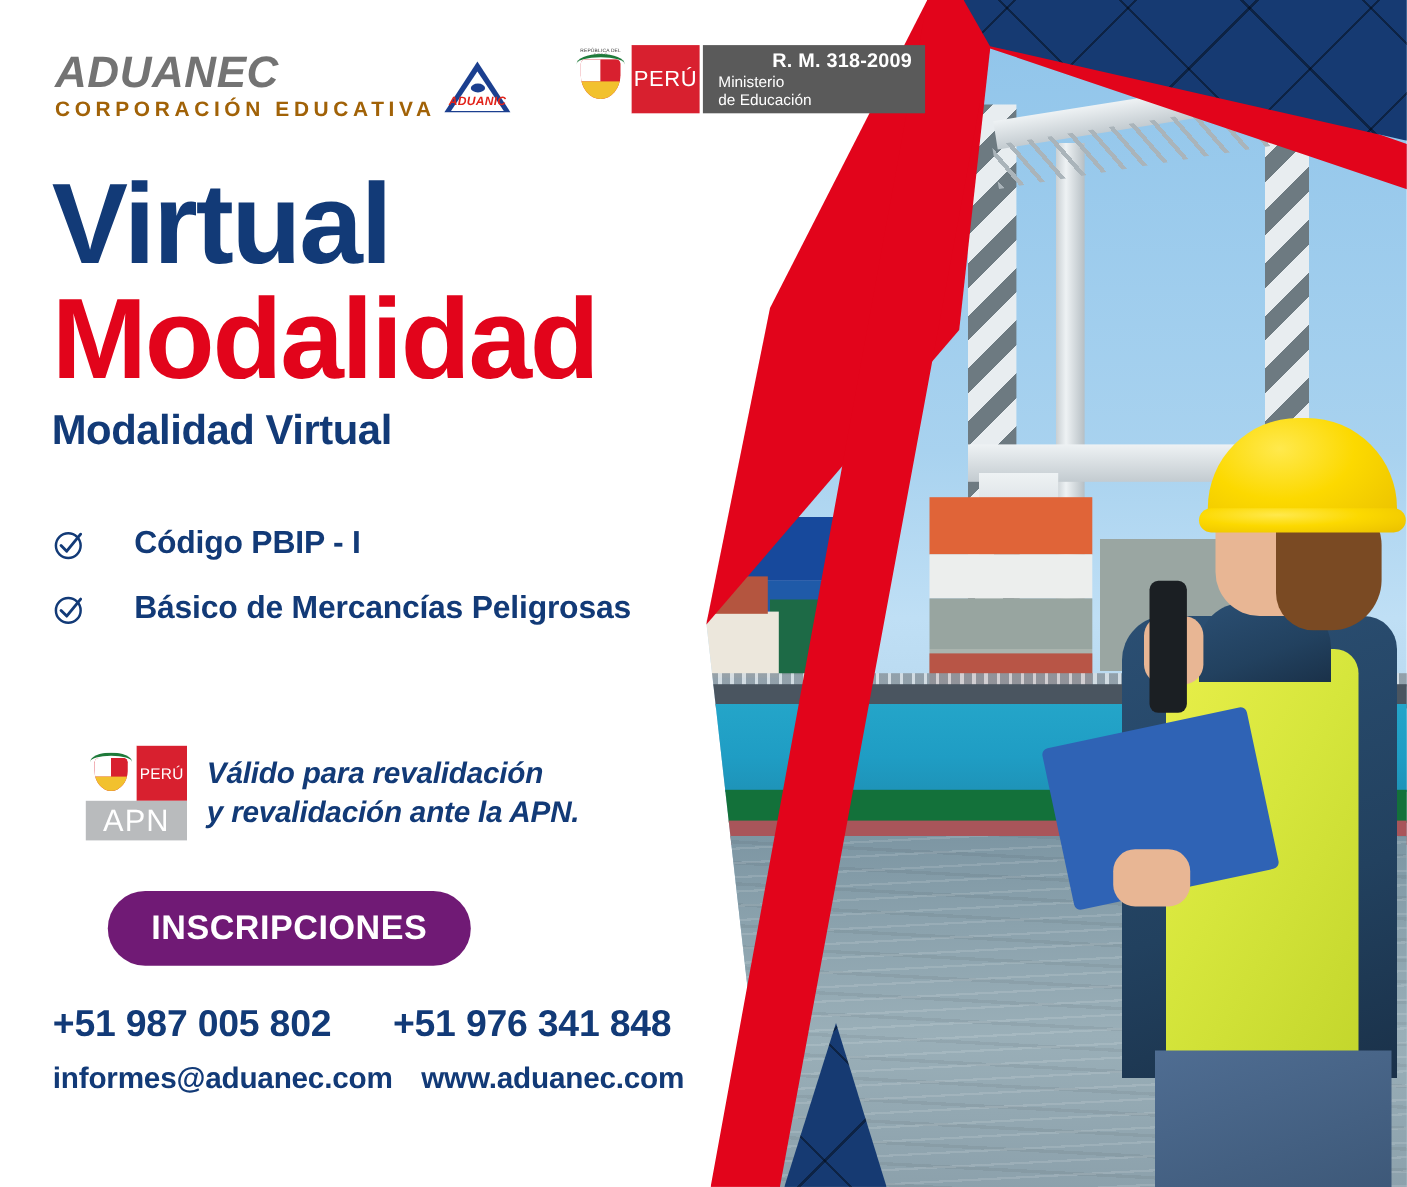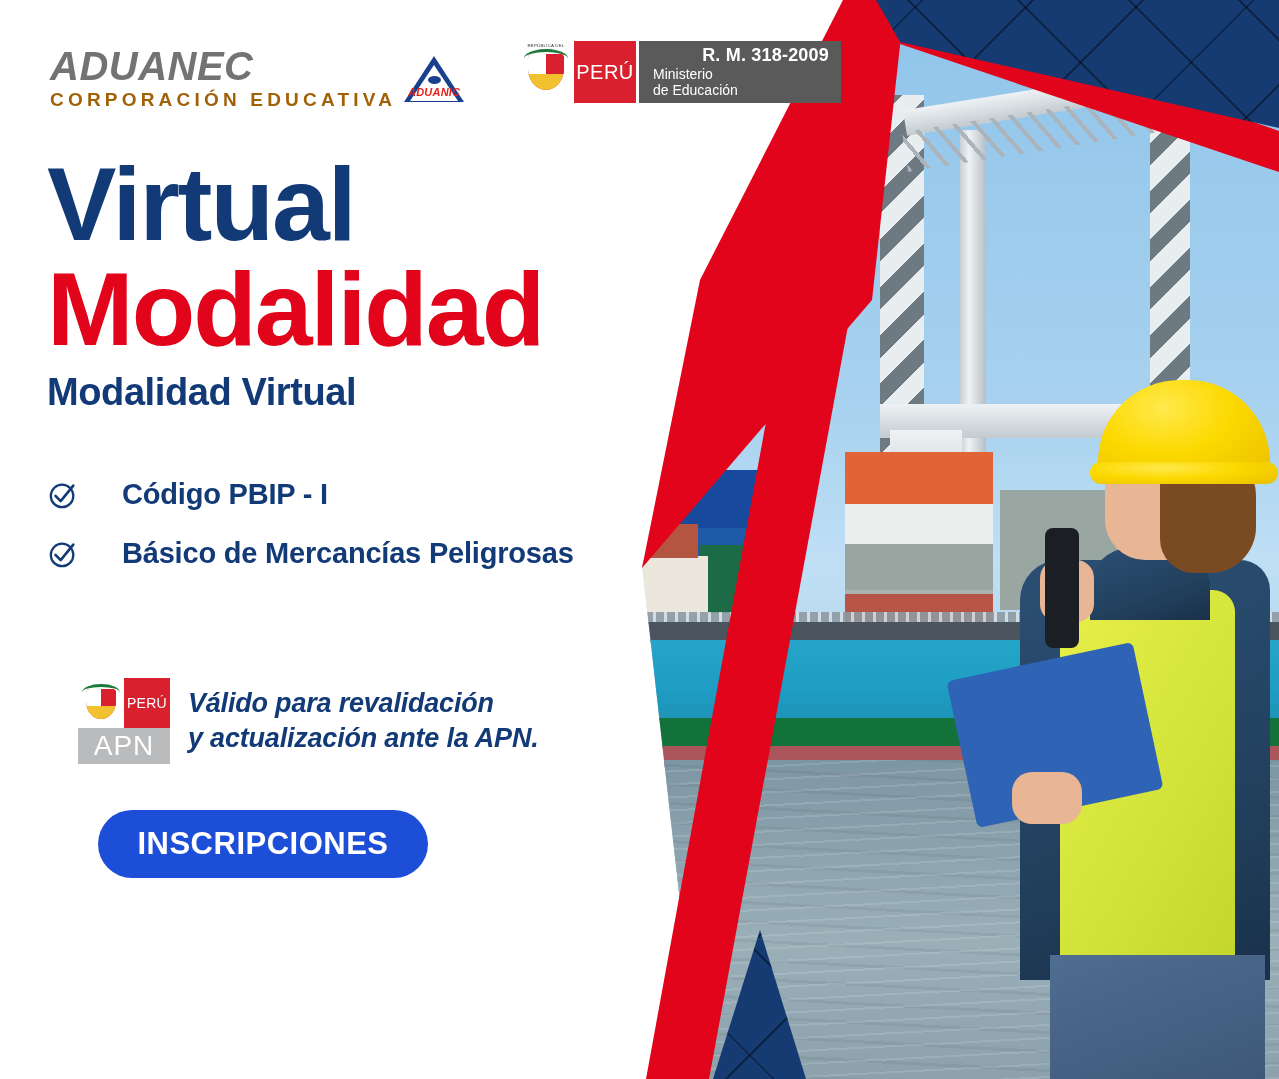--- a/index.html
+++ b/index.html
@@ -262,21 +262,21 @@
   }
   .apn-text {
     margin-left: 18px; font-size: 27px; font-weight: bold; font-style: italic;
     color: #123a77; line-height: 1.28; letter-spacing: -0.2px;
   }
 
   
   .cta {
     position: absolute; left: 98px; top: 810px;
     width: 330px; height: 68px; border-radius: 34px;
-    background: #1d4ed8; color: #ffffff;
+    background: #701a75; color: #ffffff;
     display: flex; align-items: center; justify-content: center;
     font-size: 31px; font-weight: bold; letter-spacing: .5px;
     border: none; cursor: pointer;
   }
 
   
   .contacts { position: absolute; left: 48px; top: 912px; color: #123a77; }
   .phones { display: flex; }
   .phone {
     font-size: 34px; font-weight: bold; letter-spacing: -0.2px;
@@ -407,20 +407,30 @@
             <div class="coat-q2"></div>
             <div class="coat-q3"></div>
           </div>
         </div>
         <div class="apn-peru">PERÚ</div>
       </div>
       <div class="apn-band">APN</div>
     </div>
     <div class="apn-text">
       <div>Válido para revalidación</div>
-      <div>y actualización ante la APN.</div>
+      <div>y revalidación ante la APN.</div>
     </div>
   </div>
 
   <button class="cta">INSCRIPCIONES</button>
 
+  <div class="contacts">
+    <div class="phones">
+      <span class="phone">+51 987 005 802</span>
+      <span class="phone">+51 976 341 848</span>
+    </div>
+    <div class="links">
+      <span class="link">informes@aduanec.com</span>
+      <span class="link">www.aduanec.com</span>
+    </div>
+  </div>
 
 </div>
 
 </body></html>

